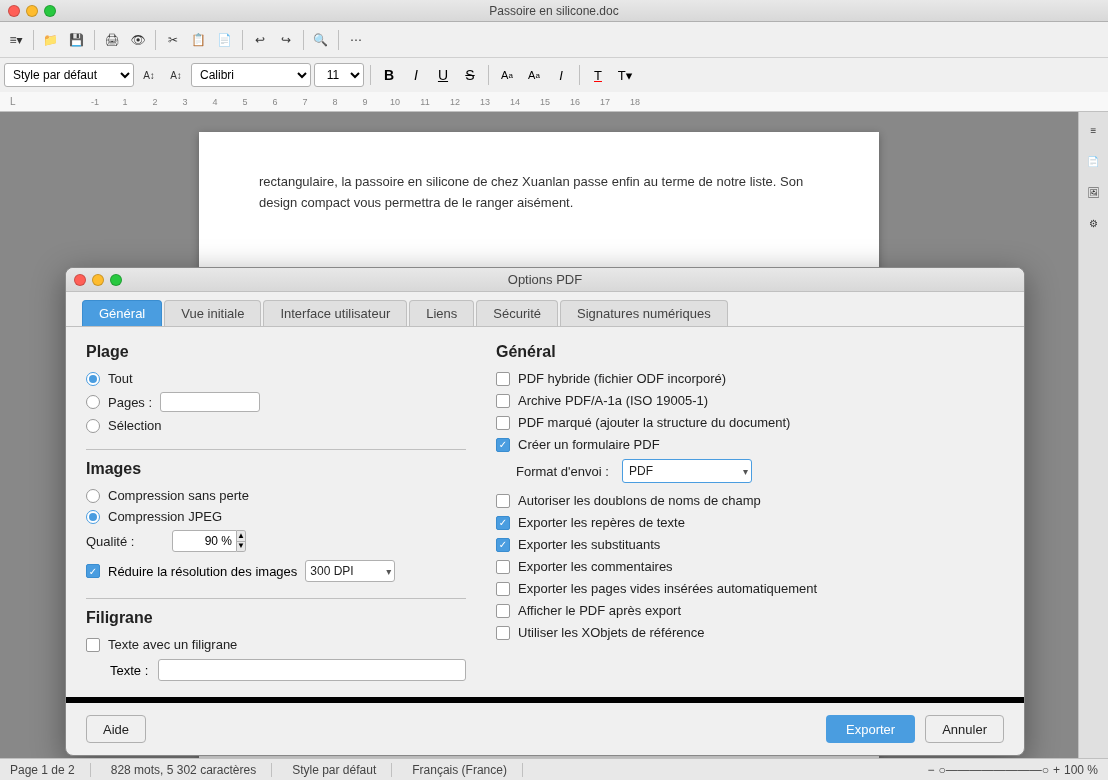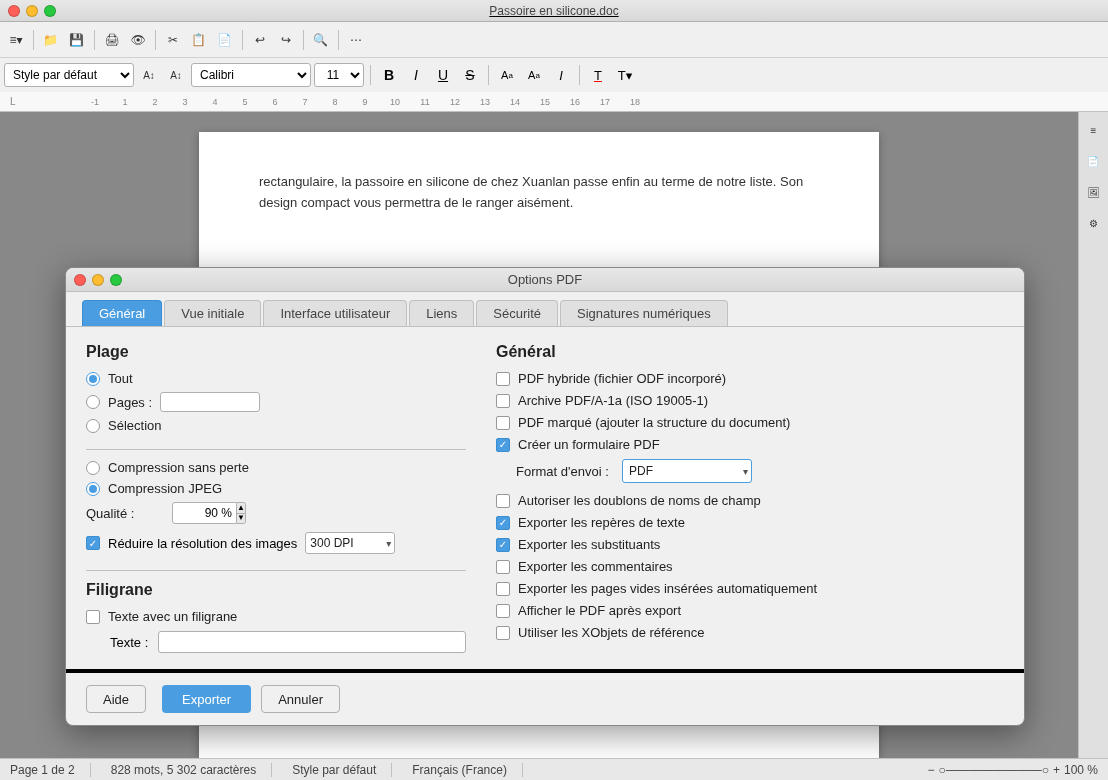--- a/index.html
+++ b/index.html
@@ -23,21 +23,20 @@
     }
 
     .title-bar {
       background: linear-gradient(to bottom, #e8e8e8, #d8d8d8);
       height: 22px;
       display: flex;
       align-items: center;
       justify-content: center;
       border-bottom: 1px solid #b0b0b0;
       position: relative;
-      text-decoration: underline;
     }
 
     .title-bar-buttons {
       position: absolute;
       left: 8px;
       display: flex;
       gap: 6px;
       align-items: center;
     }
 
@@ -499,24 +498,23 @@
       border: 1px solid #b0b0b0;
       border-radius: 3px;
       background: white;
       font-size: 12px;
       padding: 0 4px;
     }
 
     .dialog-footer {
       padding: 12px 20px;
       display: flex;
-      justify-content: flex-start;
-      align-items: center;
-      border-top: 4px solid #000000;
-      gap: 16px;
+      justify-content: space-between;
+      align-items: center;
+      border-top: 6px solid #000000;
     }
 
     .btn-aide {
       height: 28px;
       padding: 0 16px;
       border: 1px solid #b0b0b0;
       border-radius: 4px;
       background: #f0f0f0;
       font-size: 13px;
       cursor: pointer;
@@ -718,20 +716,21 @@
 
             <div class="radio-item">
               <div class="radio-input"></div>
               <span>Sélection</span>
             </div>
           </div>
 
           <div class="divider-line"></div>
 
           <div class="section-group">
+            <div class="section-title">Images</div>
 
             <div class="radio-item">
               <div class="radio-input"></div>
               <span>Compression sans perte</span>
             </div>
 
             <div class="radio-item">
               <div class="radio-input checked"></div>
               <span>Compression JPEG</span>
             </div>

